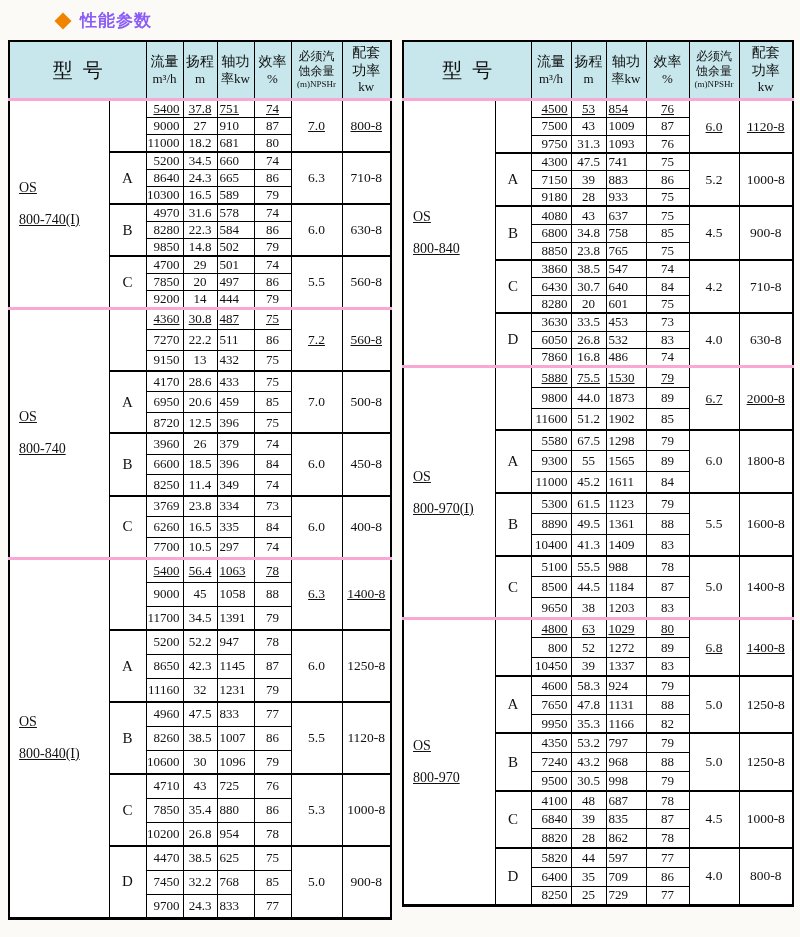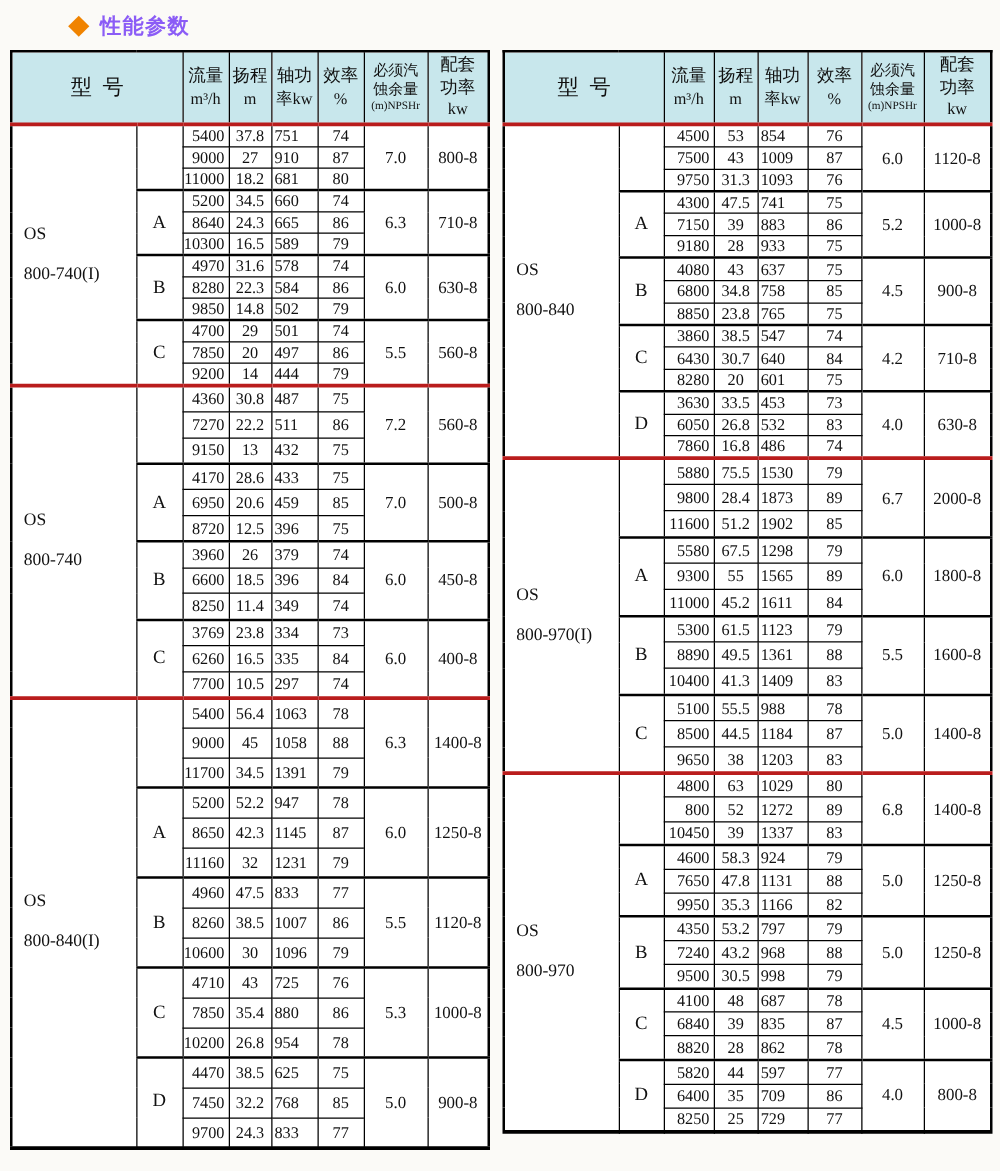--- a/index.html
+++ b/index.html
@@ -44,39 +44,39 @@
   .t thead th{
     background:#c8e7ec;
     border-bottom:2px solid #000;
     font-weight:normal;
     height:56px;
     vertical-align:middle;
     text-align:center;
     font-size:14px;
     line-height:1.25;
   }
-  .t thead th.model-h{white-space:pre;font-size:17px;}
+  .t thead th.model-h{white-space:pre;font-size:20px;}
   .t thead .sub{font-size:13px;}
   .t thead .tiny{font-size:9px;letter-spacing:0;}
 
   td.model{
     vertical-align:middle;text-align:left;
     padding-left:9px;font-size:14px;line-height:2.3;
     background:#fff;
   }
   td.letter{text-align:center;font-size:15px;}
   td.flow{text-align:right;padding-right:3px;}
   td.head{text-align:center;}
   td.power{text-align:left;padding-left:2px;}
   td.eff{text-align:center;}
   td.npsh{text-align:center;font-size:13.5px;}
   td.rated{text-align:center;font-size:13.5px;}
 
   tr.vs td{border-top:2px solid #000;}
-  tr.ms td{border-top:3px solid #b91c1c;}
+  tr.ms td{border-top:3px solid #f9a8d4;text-decoration:underline;}
 </style>
 </head>
 <body>
 
 <div class="page">
 
   <div class="title-row">
     <span class="diamond"></span>
     <span class="title-text">性能参数</span>
   </div>
@@ -572,21 +572,21 @@
           <td class="letter" rowspan="3"></td>
           <td class="flow">5880</td>
           <td class="head">75.5</td>
           <td class="power">1530</td>
           <td class="eff">79</td>
           <td class="npsh" rowspan="3">6.7</td>
           <td class="rated" rowspan="3">2000-8</td>
         </tr>
         <tr style="height: 21px;">
           <td class="flow">9800</td>
-          <td class="head">28.4</td>
+          <td class="head">44.0</td>
           <td class="power">1873</td>
           <td class="eff">89</td>
         </tr>
         <tr style="height: 21px;">
           <td class="flow">11600</td>
           <td class="head">51.2</td>
           <td class="power">1902</td>
           <td class="eff">85</td>
         </tr>
         <tr class="vs" style="height: 21px;">

